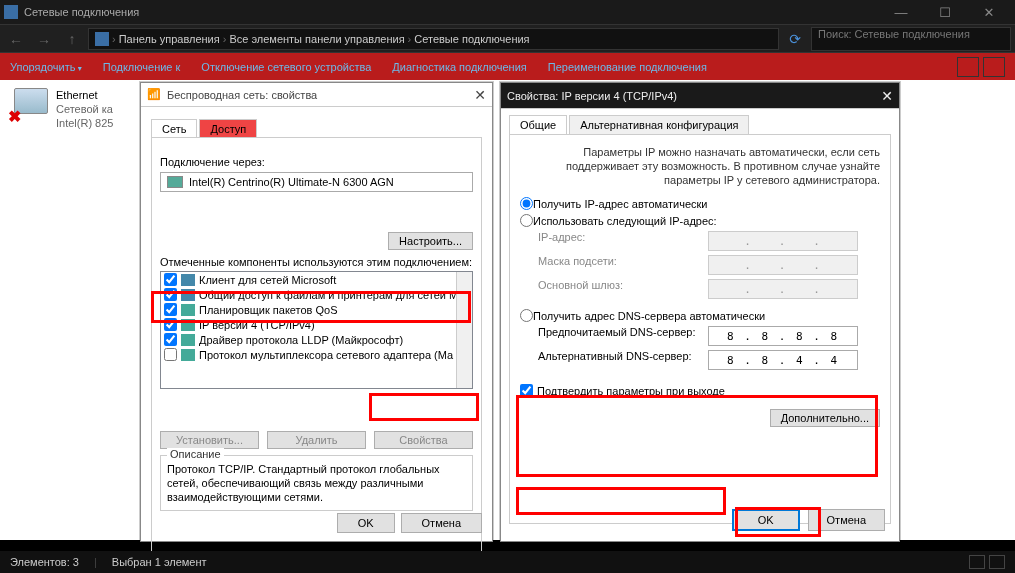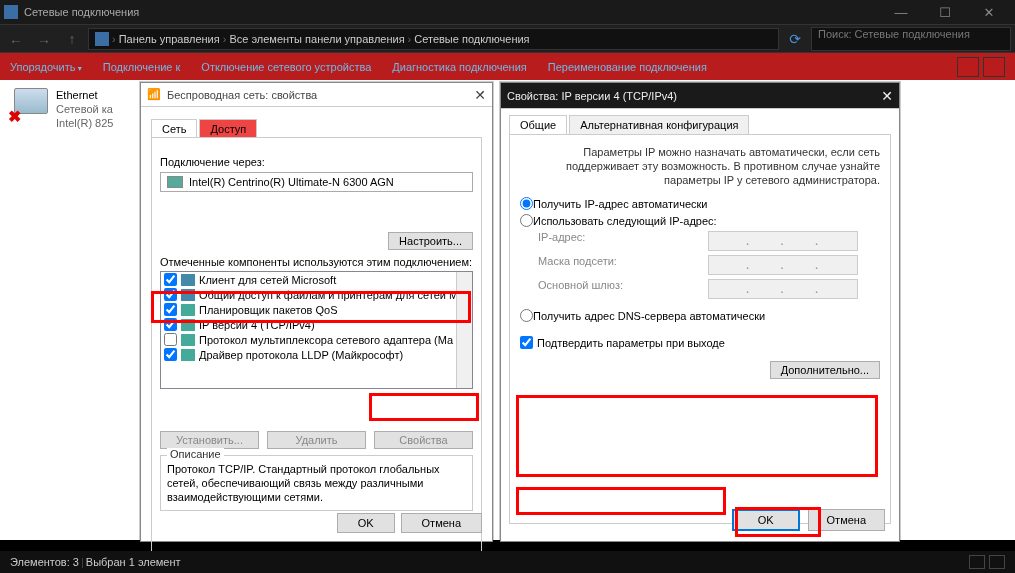--- a/index.html
+++ b/index.html
@@ -80,21 +80,21 @@
   .field-row label { width:170px; color:#888;}
   .field-row.active label { color:#000;}
   .ip-input { border:1px solid #aaa; background:#fff; width:150px; height:20px; display:flex; align-items:center; justify-content:space-around; font-family:monospace; letter-spacing:2px;}
   .ip-input.disabled { background:#f0f0f0; color:#999; border-color:#ccc;}
   .chk-row { display:flex; align-items:center; gap:4px;}
   .adv-btn-row { text-align:right; margin-top:-24px;}
   
   .hl2 { position:absolute; border:3px solid #f00; pointer-events:none;}
 
   
-  .statusbar { position:absolute; bottom:0; left:0; right:0; height:22px; background:#111; color:#ccc; display:flex; align-items:center; padding:0 10px; gap:2px;}
+  .statusbar { position:absolute; bottom:0; left:0; right:0; height:22px; background:#111; color:#ccc; display:flex; align-items:center; padding:0 10px; gap:15px;}
   .status-sep { color:#444;}
   .status-icons { margin-left:auto; display:flex; gap:4px;}
   .status-icons span { width:16px;height:14px; border:1px solid #444;}
 </style>
 </head>
 <body>
 
 <div class="main-titlebar">
   <span class="icon"></span>
   <span>Сетевые подключения</span>
@@ -182,28 +182,28 @@
             <input type="checkbox" checked="" style="">
             <span class="proto-icon"></span>
             <span>Планировщик пакетов QoS</span>
           </div>
         <div class="row">
             <input type="checkbox" checked="" style="">
             <span class="proto-icon"></span>
             <span>IP версии 4 (TCP/IPv4)</span>
           </div>
         <div class="row">
+            <input type="checkbox" checked="" style="">
+            <span class="proto-icon"></span>
+            <span>Драйвер протокола LLDP (Майкрософт)</span>
+          </div>
+        <div class="row">
             <input type="checkbox" style="">
             <span class="proto-icon"></span>
             <span>Протокол мультиплексора сетевого адаптера (Ма</span>
-          </div>
-        <div class="row">
-            <input type="checkbox" checked="" style="">
-            <span class="proto-icon"></span>
-            <span>Драйвер протокола LLDP (Майкрософт)</span>
           </div>
         <div style="position:absolute;right:0;top:0;bottom:0;width:16px;background:#f0f0f0;border-left:1px solid #ccc;"></div>
       </div>
       <div class="btn-row">
         <button class="btn disabled">Установить...</button>
         <button class="btn disabled">Удалить</button>
         <button class="btn disabled">Свойства</button>
       </div>
       <div class="desc-box">
         <span class="desc-label">Описание</span>
@@ -252,20 +252,30 @@
       <div class="field-row">
           <label>Основной шлюз:</label>
           <div class="ip-input disabled"> . &nbsp; . &nbsp; . </div>
         </div>
     </div>
 
     <div class="radio-row">
         <input type="radio" name="dns" style="">
         <span>Получить адрес DNS-сервера автоматически</span>
       </div>
+    <div class="field-grid">
+      <div class="field-row active">
+          <label>Предпочитаемый DNS-сервер:</label>
+          <div class="ip-input">8 . 8 . 8 . 8</div>
+        </div>
+      <div class="field-row active">
+          <label>Альтернативный DNS-сервер:</label>
+          <div class="ip-input">8 . 8 . 4 . 4</div>
+        </div>
+    </div>
 
     <div style="margin-top:14px;">
       <div class="chk-row">
           <input type="checkbox" checked="" style="">
           <span>Подтвердить параметры при выходе</span>
         </div>
       <div class="adv-btn-row"><button class="btn">Дополнительно...</button></div>
     </div>
 
     <div class="hl2" style="left:6px; top:260px; width:362px; height:82px;"></div>

